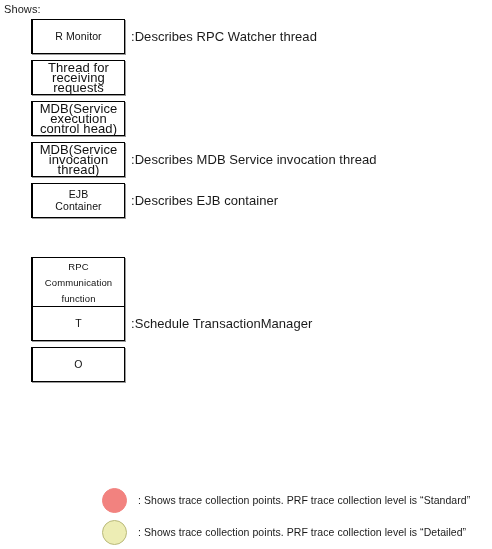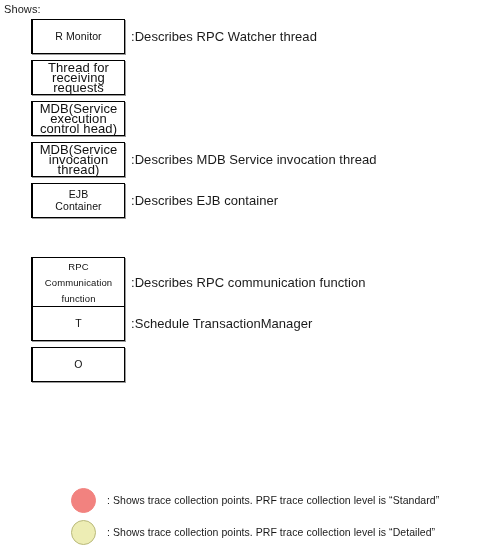--- a/index.html
+++ b/index.html
@@ -86,20 +86,21 @@
     position: absolute;
     left: 0;
     top: 484px;
     width: 492px;
   }
   .marker-row {
     position: relative;
     display: flex;
     align-items: center;
     height: 32px;
+    padding-left: 31px;
   }
   .marker-cell {
     width: 107px;
     flex: 0 0 107px;
     display: flex;
     justify-content: flex-start;
     padding-left: 71px;
     box-sizing: border-box;
   }
   .dot {
@@ -188,21 +189,20 @@
   </div>
 
   <div class="legend-row">
     <div class="box-cell">
       <div class="legend-box med">
         <span class="box-label">RPC
 Communication
 function</span>
       </div>
     </div>
-    <div class="desc-cell">:Describes RPC communication function</div>
   </div>
 
   <div class="legend-row">
     <div class="box-cell">
       <div class="legend-box">
         <span class="box-label">T</span>
       </div>
     </div>
     <div class="desc-cell">:Schedule TransactionManager</div>
   </div>

